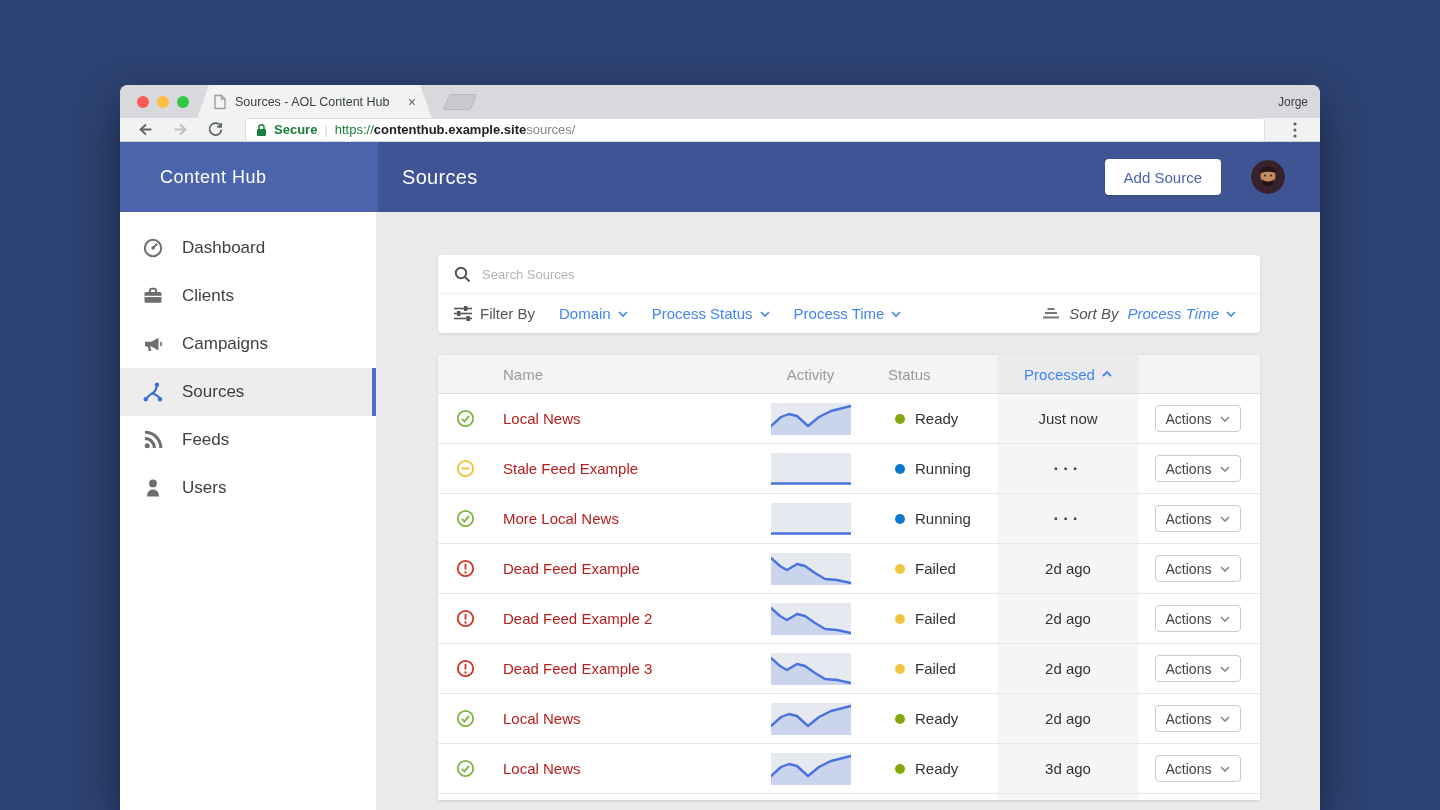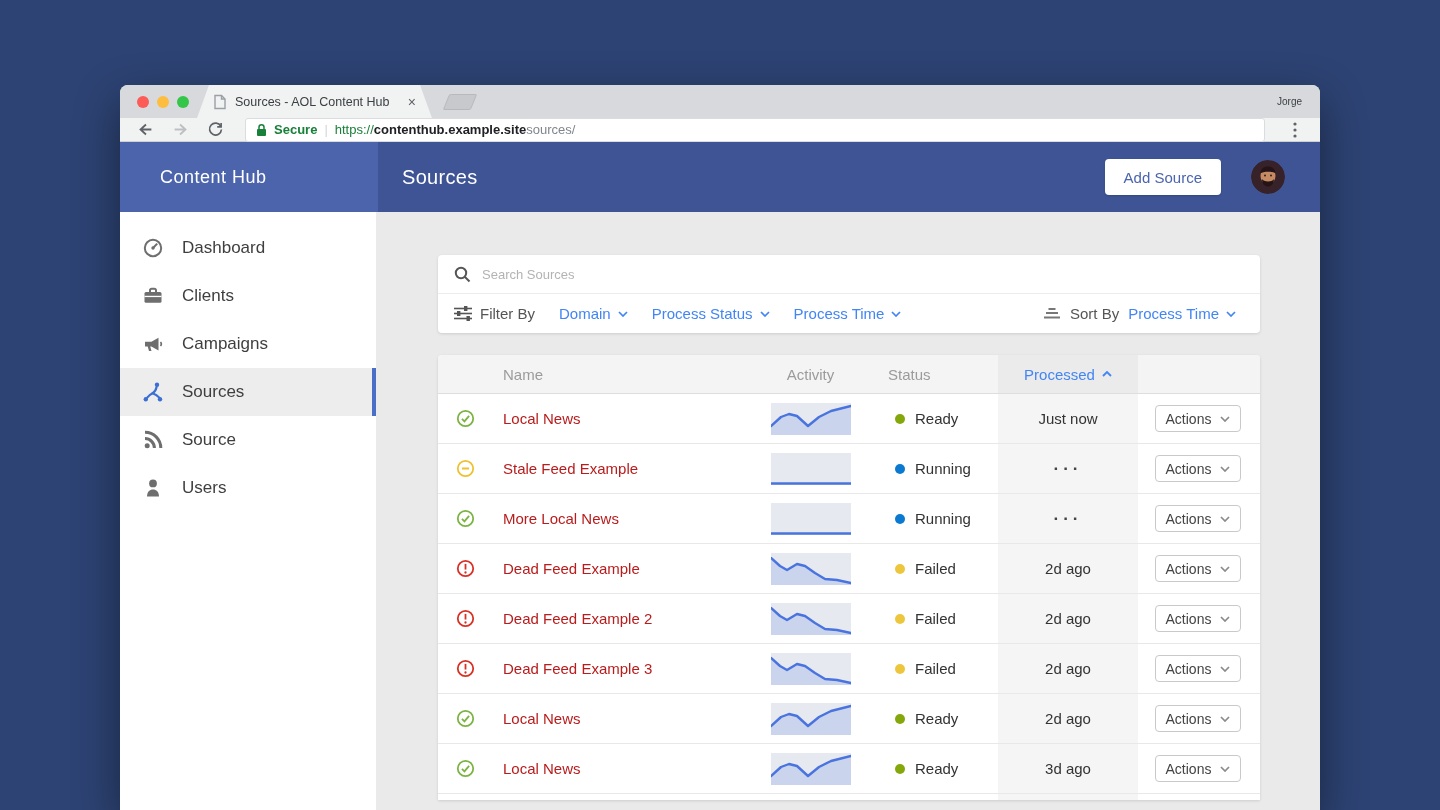--- a/index.html
+++ b/index.html
@@ -23,21 +23,21 @@
   .tl{ width:12px; height:12px; border-radius:50%; }
   .tl.red{ background:#fc5b57; } .tl.yellow{ background:#fdbe3f; } .tl.green{ background:#33c648; }
   .tab{
     margin-left:8px; align-self:flex-end; height:33px; width:235px; background:#f1f2f2;
     clip-path:polygon(12px 0, calc(100% - 12px) 0, 100% 100%, 0 100%);
     display:flex; align-items:center; padding:0 16px; gap:8px;
   }
   .tab-title{ flex:1; font-size:12.5px; color:#3c4043; white-space:nowrap; overflow:hidden; text-overflow:ellipsis; }
   .tab-close{ font-size:14px; color:#5f6368; cursor:pointer; line-height:1; }
   .newtab{ width:28px; height:16px; background:#c7c9cc; border:1px solid #b7b9bc; border-radius:2px; transform:skewX(-22deg); margin-left:14px; cursor:pointer; }
-  .profile{ margin-left:auto; margin-right:18px; font-size:10px; color:#3c4043; }
+  .profile{ margin-left:auto; margin-right:12px; font-size:12px; color:#3c4043; }
   
   .toolbar{ height:24px; background:#f1f2f2; border-bottom:1px solid #cfd0d2; display:flex; align-items:center; padding:0 12px; gap:9px; flex:none; }
   .navbtn{ width:26px; height:26px; display:flex; align-items:center; justify-content:center; cursor:pointer; }
   .urlbar{
     flex:1; height:24px; background:#fff; border:1px solid #dadcdf; border-radius:3px;
     display:flex; align-items:center; padding:0 10px; margin:0 8px; gap:7px; font-size:13px; cursor:text;
   }
   .secure-label{ color:#188038; font-weight:bold; }
   .url-sep{ color:#d5d5d5; }
   .url-text{ white-space:nowrap; }
@@ -67,21 +67,21 @@
   .sitem.active::after{ content:""; position:absolute; right:0; top:0; bottom:0; width:4px; background:#4a6fc9; }
   .content{ flex:1; padding:43px 60px 0 62px; overflow:hidden; }
   .card{ background:#fff; border-radius:4px; box-shadow:0 1px 3px rgba(0,0,0,.12); }
   
   .searchrow{ height:39px; display:flex; align-items:center; padding:0 16px; gap:11px; border-bottom:1px solid #ececec; }
   .search-input{ flex:1; border:none; outline:none; font-size:13px; color:#333; font-family:inherit; background:transparent; }
   .search-input::placeholder{ color:#b3b3b3; }
   .filterrow{ height:39px; display:flex; align-items:center; padding:0 16px; gap:8px; font-size:15px; color:#555; }
   .fdrop{ color:#4285f4; display:flex; align-items:center; gap:7px; margin-left:16px; cursor:pointer; }
   .fdrop:first-of-type{ margin-left:22px; }
-  .sortgroup{ margin-left:auto; display:flex; align-items:center; gap:9px; padding-right:8px; }
+  .sortgroup{ margin-left:auto; display:flex; align-items:center; gap:9px; padding-right:8px;font-style:italic; }
   .sortdrop{ color:#4285f4; display:flex; align-items:center; gap:7px; cursor:pointer; }
   
   .tablecard{ margin-top:22px; height:445px; overflow:hidden; border-radius:4px 4px 0 0; }
   .thead{ height:39px; display:flex; align-items:stretch; background:#f4f4f4; border-bottom:1px solid #dedede; font-size:15px; color:#9b9b9b; }
   .thead>div{ display:flex; align-items:center; }
   .hc-state{ width:55px; } .hc-name{ width:250px; padding-left:10px; } .hc-activity{ width:135px; justify-content:center; }
   .hc-status{ width:120px; padding-left:10px; } .hc-actions{ width:120px; }
   .hc-processed{ width:140px; justify-content:center; gap:7px; background:#ebebeb; color:#4285f4; cursor:pointer; }
   .trow{ height:50px; display:flex; align-items:stretch; border-bottom:1px solid #e8e8e8; background:#fff; font-size:15px; }
   .trow>div{ display:flex; align-items:center; }
@@ -223,21 +223,21 @@
           <path d="M10.6 12.2 C13.2 13.1 15.6 14.6 17 16.4" fill="none" stroke="currentColor" stroke-width="2.2" stroke-linecap="round"></path>
         </svg>
         <span>Sources</span>
       </div>
       <div class="sitem">
         <svg class="icn" viewBox="0 0 22 22">
           <circle cx="5.2" cy="16.8" r="2.5" fill="currentColor"></circle>
           <path d="M3 9.6 a9.4 9.4 0 0 1 9.4 9.4" fill="none" stroke="currentColor" stroke-width="3"></path>
           <path d="M3 3.2 a15.8 15.8 0 0 1 15.8 15.8" fill="none" stroke="currentColor" stroke-width="3"></path>
         </svg>
-        <span>Source</span>
+        <span>Feeds</span>
       </div>
       <div class="sitem">
         <svg class="icn" viewBox="0 0 22 22">
           <circle cx="11" cy="6.4" r="3.9" fill="currentColor"></circle>
           <path d="M5 19.5 c0 -4.4 2.7 -7 6 -7 s6 2.6 6 7 z" fill="currentColor"></path>
         </svg>
         <span>Users</span>
       </div>
     </aside>
 

